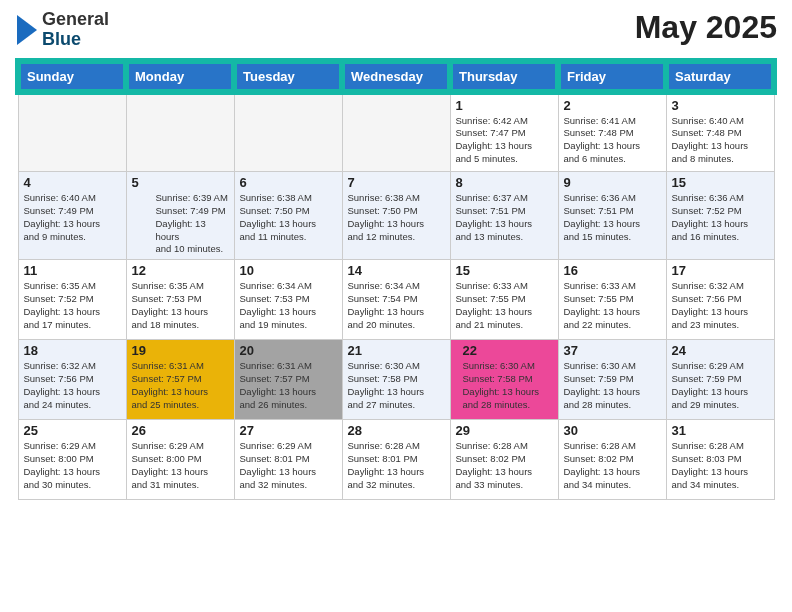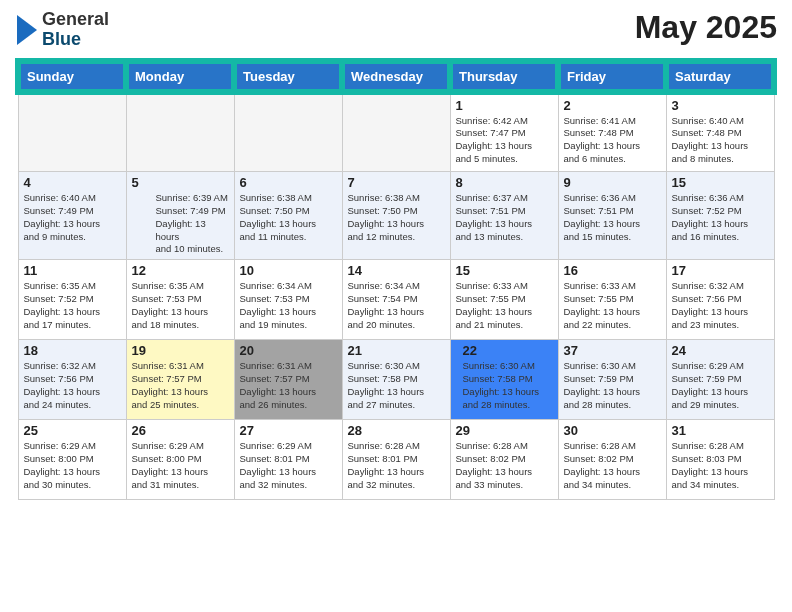--- a/index.html
+++ b/index.html
@@ -261,42 +261,42 @@
           </td>
         </tr>
         <tr>
           <td style="background: rgb(237, 242, 250);">
             <span class="day-number">18</span>
             <div class="day-info" style="white-space: pre-line;">Sunrise: 6:32 AM
 Sunset: 7:56 PM
 Daylight: 13 hours
 and 24 minutes.</div>
           </td>
-          <td style="background: #fef9c3;">
+          <td style="background: #eab308;">
             <span class="day-number">19</span>
             <div class="day-info" style="white-space: pre-line;">Sunrise: 6:31 AM
 Sunset: 7:57 PM
 Daylight: 13 hours
 and 25 minutes.</div>
           </td>
           <td style="background: #a3a3a3;">
             <span class="day-number">20</span>
             <div class="day-info" style="white-space: pre-line;">Sunrise: 6:31 AM
 Sunset: 7:57 PM
 Daylight: 13 hours
 and 26 minutes.</div>
           </td>
           <td style="background: rgb(237, 242, 250); margin-left: 47px;">
             <span class="day-number">21</span>
             <div class="day-info" style="white-space: pre-line;">Sunrise: 6:30 AM
 Sunset: 7:58 PM
 Daylight: 13 hours
 and 27 minutes.</div>
           </td>
-          <td style="background: #3b82f6; padding-left: 12px;">
+          <td style="background: #ec4899; padding-left: 12px;">
             <span class="day-number">22</span>
             <div class="day-info" style="white-space: pre-line;">Sunrise: 6:30 AM
 Sunset: 7:58 PM
 Daylight: 13 hours
 and 28 minutes.</div>
           </td>
           <td style="background: rgb(237, 242, 250);">
             <span class="day-number">37</span>
             <div class="day-info" style="white-space: pre-line;">Sunrise: 6:30 AM
 Sunset: 7:59 PM

